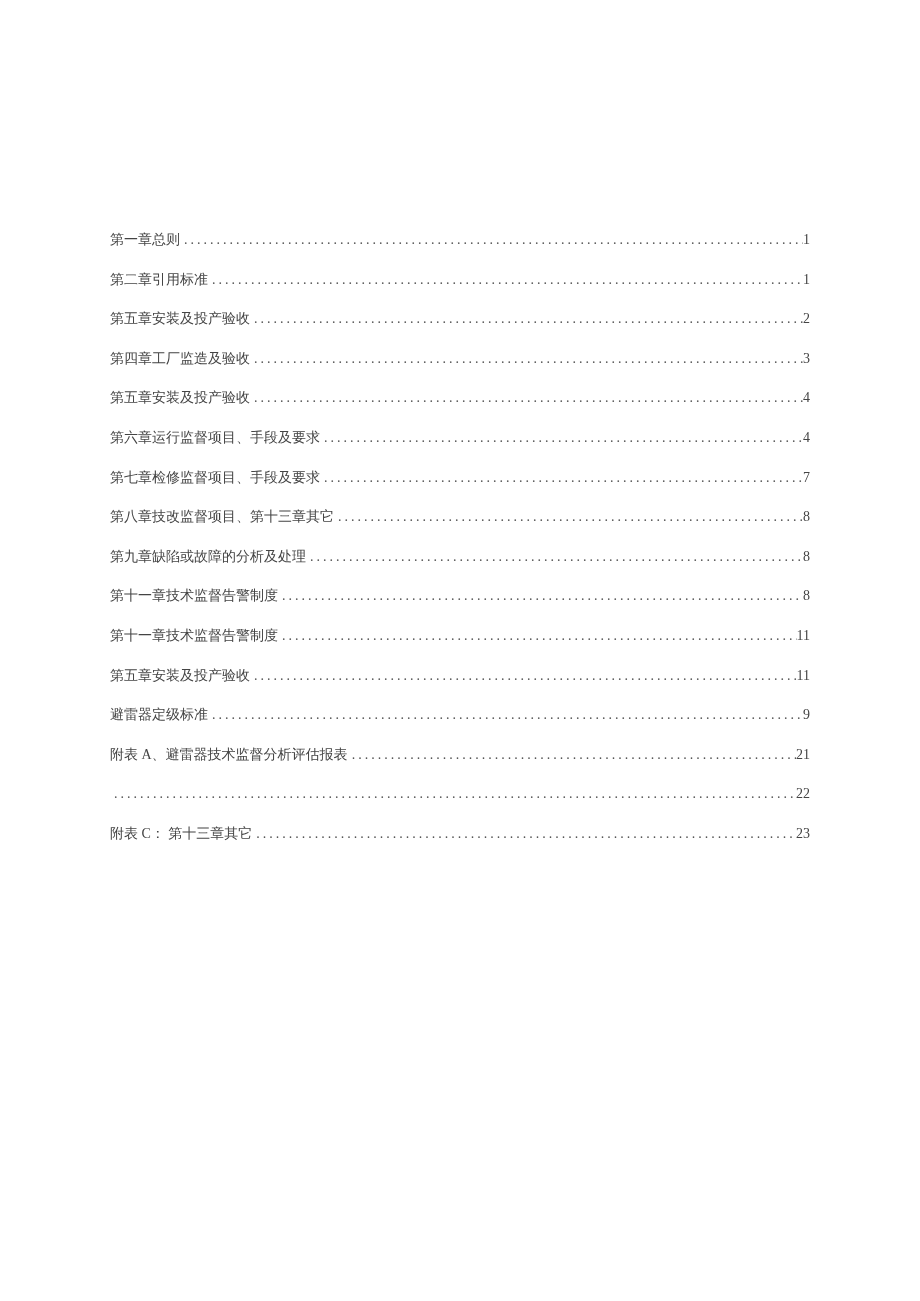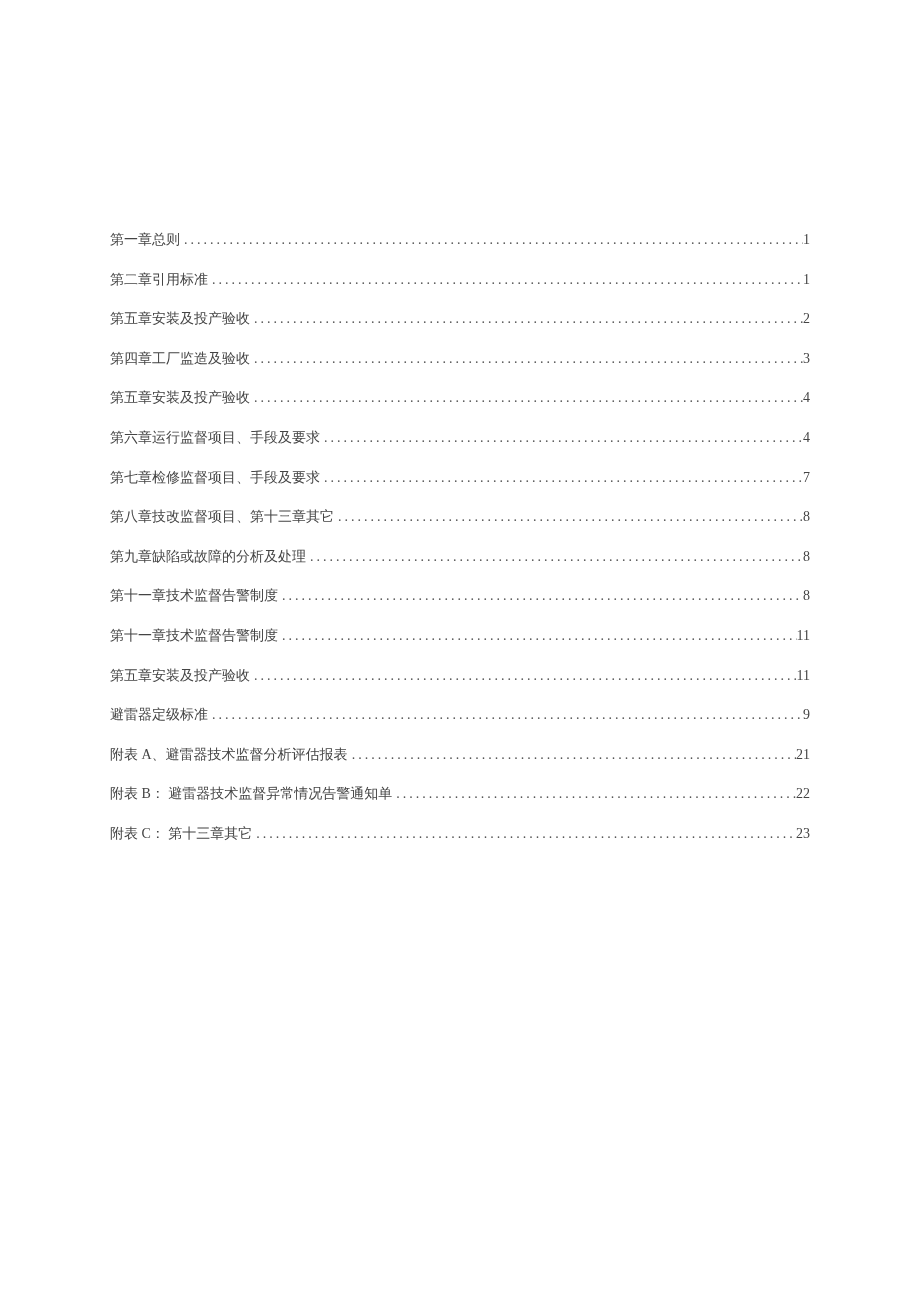--- a/index.html
+++ b/index.html
@@ -125,21 +125,20 @@
     <span class="toc-page">9</span>
   </div>
 
   <div class="toc-entry">
     <span class="toc-title">附表 A、避雷器技术监督分析评估报表</span>
     <span class="toc-dots"></span>
     <span class="toc-page">21</span>
   </div>
 
   <div class="toc-entry">
-    <span class="toc-title">附表 B： 避雷器技术监督异常情况告警通知单</span>
     <span class="toc-dots"></span>
     <span class="toc-page">22</span>
   </div>
 
   <div class="toc-entry">
     <span class="toc-title">附表 C： 第十三章其它</span>
     <span class="toc-dots"></span>
     <span class="toc-page">23</span>
   </div>
 

